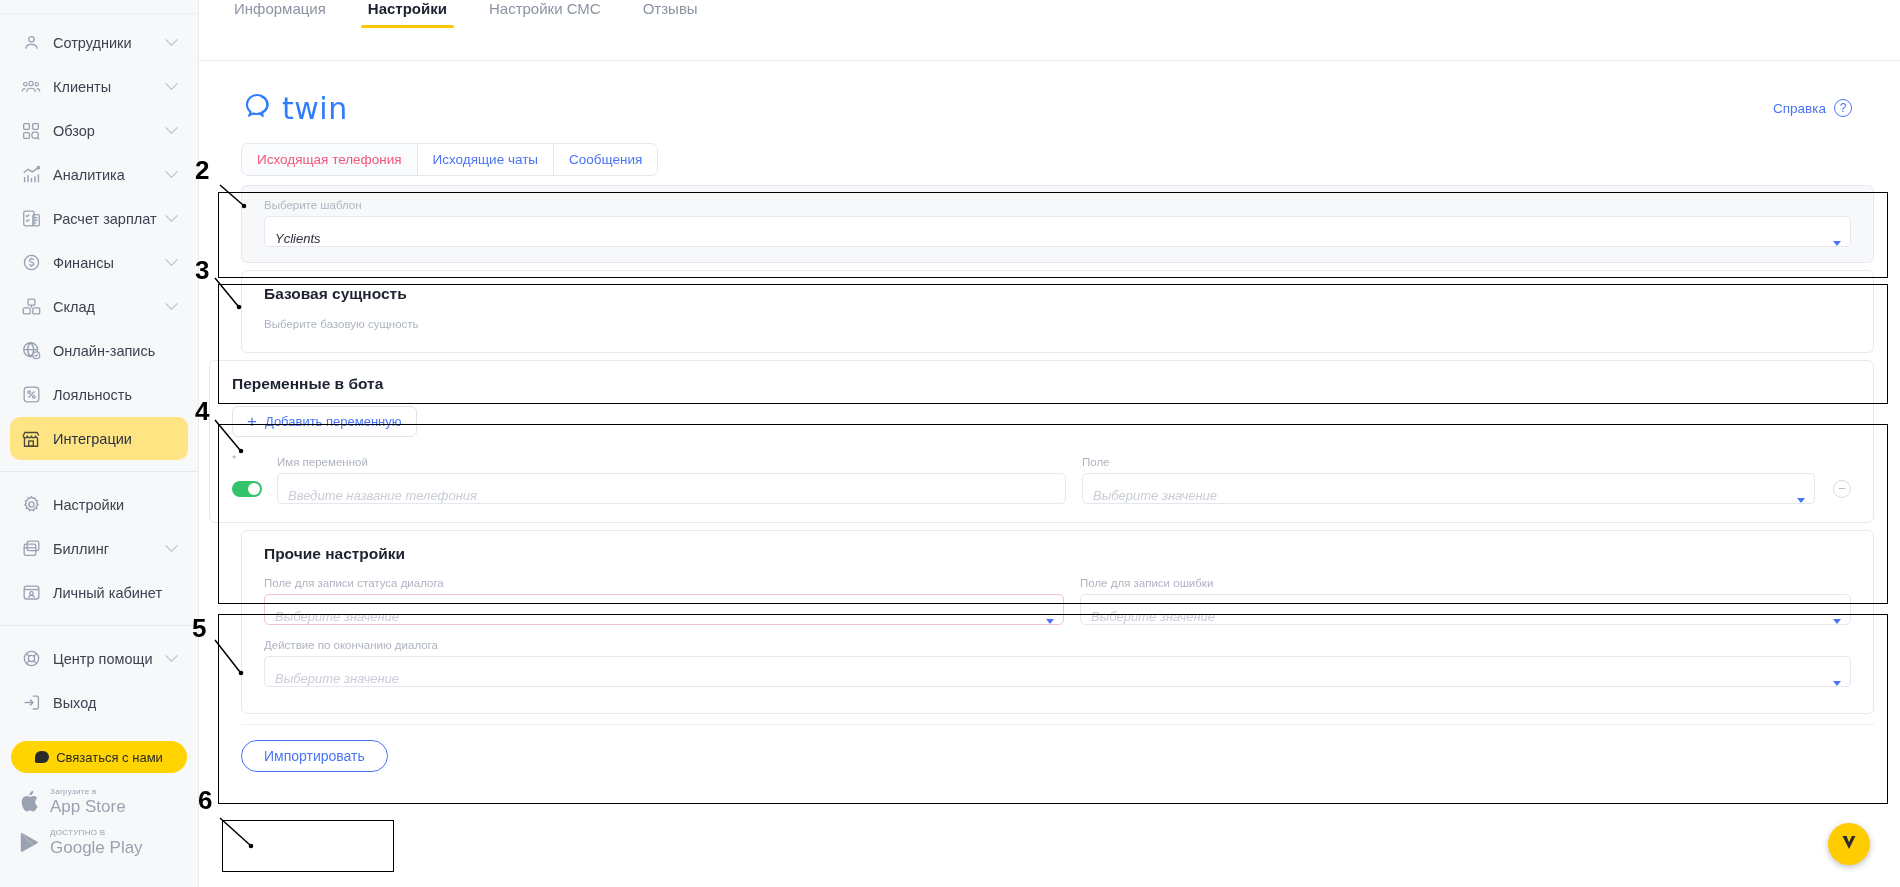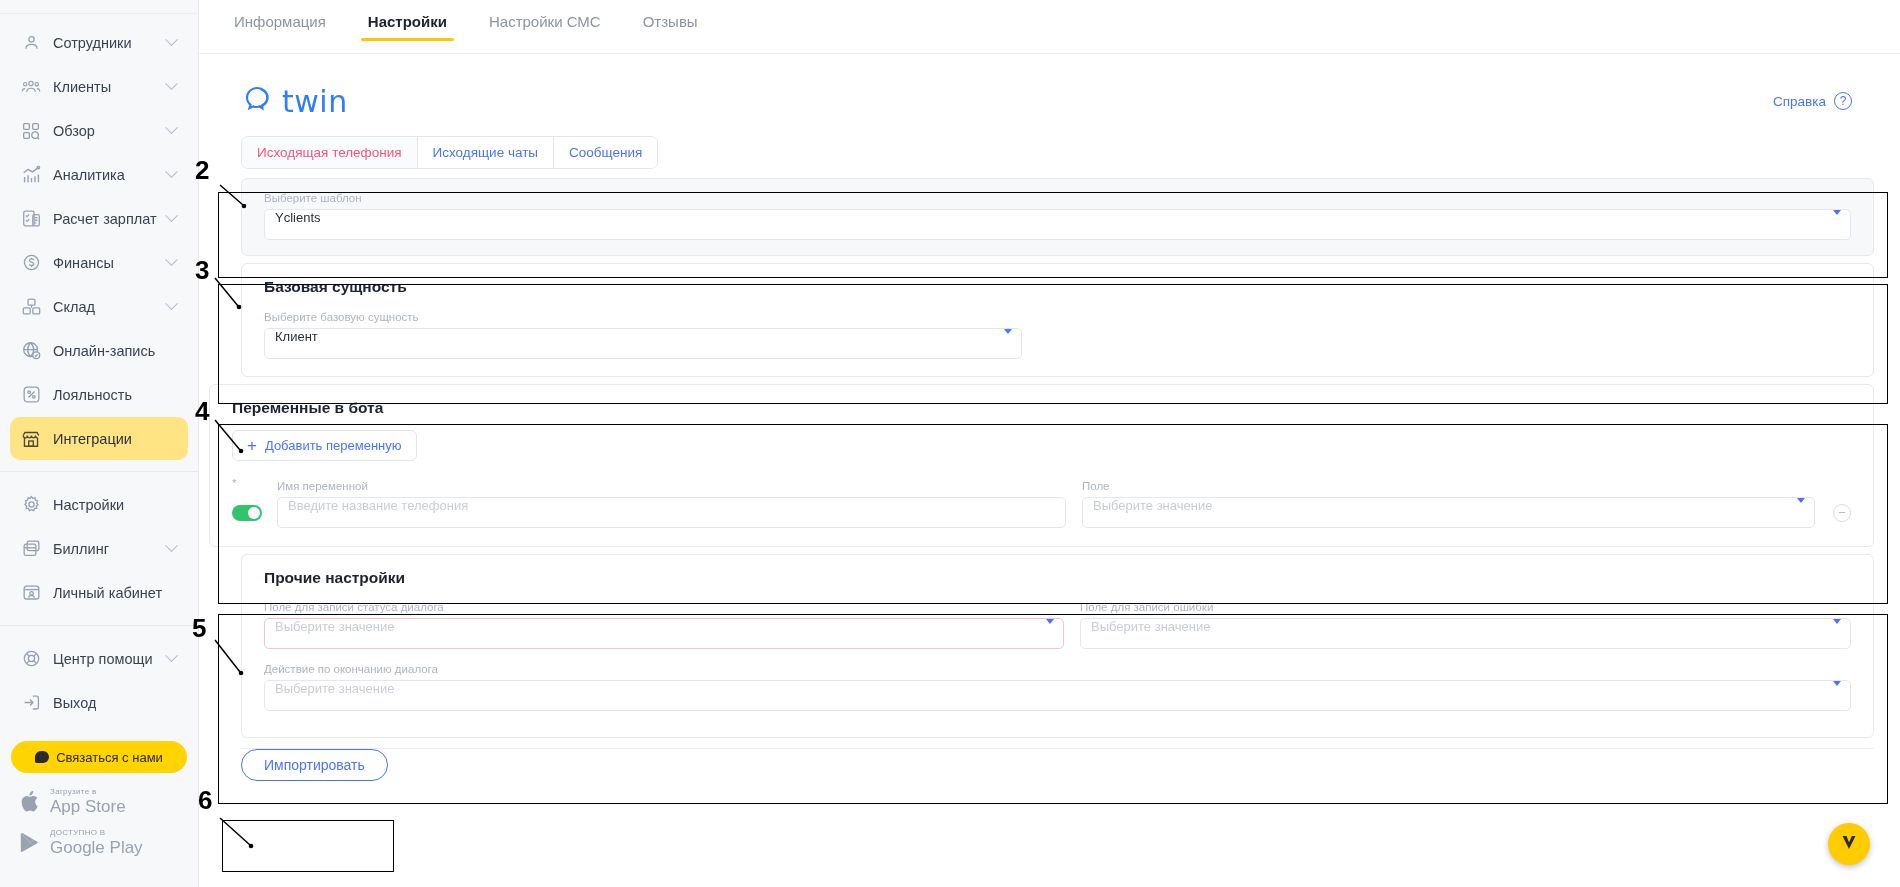--- a/index.html
+++ b/index.html
@@ -49,21 +49,21 @@
 
   .store-badges { padding:14px 0 10px 18px; }
   .store-badge { display:flex; align-items:center; gap:8px; margin-bottom:12px; color:#9aa2b0; cursor:pointer;}
   .store-badge .glyph { width:24px; height:26px; display:flex; align-items:center; justify-content:center; color:#9aa2b0;}
   .store-badge .txt small { display:block; font-size:8px; letter-spacing:.3px; line-height:10px; color:#9aa2b0;}
   .store-badge .txt b { display:block; font-size:17px; font-weight:400; line-height:19px; color:#9aa2b0;}
 
   
   #main { position:absolute; left:199px; top:0; right:0; bottom:0; background:#fff; }
 
-  .tabs-bar { height:54px; border-bottom:1px solid #eaecf0; display:flex; align-items:center; padding-left:33px; }
+  .tabs-bar { height:61px; border-bottom:1px solid #eaecf0; display:flex; align-items:flex-start; padding-left:33px; }
   .tab { font-size:15px; color:#8c94a3; padding:0 2px 11px 2px; margin-right:38px; cursor:pointer; position:relative;}
   .tab.active { color:#1d2330; font-weight:700; }
   .tab.active::after { content:""; position:absolute; left:-5px; right:-5px; bottom:0; height:3px; background:#ffc700; border-radius:2px;}
 
   .brand-row { display:flex; align-items:center; justify-content:space-between; padding:28px 48px 0 42px;}
   .brand { display:flex; align-items:center; gap:7px; }
   .brand .word { font-size:30px; color:#2f7dfd; letter-spacing:.5px; font-family:"DejaVu Sans", sans-serif; }
   .help { display:flex; align-items:center; gap:8px; color:#4a74f5; font-size:13.5px; cursor:pointer;}
   .help .q { width:18px;height:18px;border:1.4px solid #4a74f5;border-radius:50%;
              display:flex;align-items:center;justify-content:center;font-size:12px;}
@@ -74,22 +74,22 @@
   .seg:last-child{border-right:none;}
   .seg.active { color:#f2567c; background:#fafbfc;text-align:center; }
 
   .panel { margin:10px 26px 0 42px; border:1px solid #e7e9ef; border-radius:6px; background:#fff; }
   .panel.grey { background:#f7f8fa; }
   .panel-title { font-size:15.5px; font-weight:700; color:#1d2330; padding:14px 0 0 22px; }
 
   .fld-label { font-size:11.5px; color:#aeb4c0; margin-bottom:5px; }
   .ctrl {
     height:31px; border:1px solid #e4e7ee; border-radius:5px; background:#fff;
-    display:flex; align-items:flex-start; padding:0 10px; font-size:13px; color:#2a2f3a;
-    position:relative; cursor:pointer;
+    display:flex; align-items:flex-end; padding:0 10px; font-size:13px; color:#2a2f3a;
+    position:relative; cursor:pointer;font-style:italic;
   }
   .ctrl.ph { color:#c9cdd6; }
   .ctrl.err { border-color:#f3c4cf; }
   .ctrl .caret { position:absolute; right:9px; width:0;height:0;
      border-left:4px solid transparent;border-right:4px solid transparent;border-top:5px solid #4a74f5;}
 
   .btn-outline { display:inline-flex; align-items:center; gap:8px; border:1px solid #e0e4ec;
      border-radius:6px; padding:7px 14px; font-size:13px; color:#4a74f5; background:#fff; cursor:pointer;}
   .plus { font-size:17px; line-height:13px; color:#4a74f5; }
 
@@ -379,24 +379,20 @@
     <div class="ctrl" style="width:100%;">
       <span>Yclients</span>
       <span class="caret"></span>
     </div>
   </div>
 
   <div class="panel" style="margin-top:7px;padding-bottom:17px;">
     <div class="panel-title">Базовая сущность</div>
     <div style="padding:15px 22px 0 22px;">
       <div class="fld-label">Выберите базовую сущность</div>
-      <div class="ctrl" style="width:758px;">
-        <span>Клиент</span>
-        <span class="caret"></span>
-      </div>
     </div>
   </div>
 
   <div class="panel" style="margin-top:7px;padding-bottom:18px;margin-left:10px;">
     <div class="panel-title">Переменные в бота</div>
     <div style="padding:13px 22px 0 22px;">
       <div class="btn-outline">
         <span class="plus">+</span>
         <span>Добавить переменную</span>
       </div>
@@ -450,21 +446,21 @@
     </div>
     <div style="padding:14px 22px 0 22px;">
       <div class="fld-label">Действие по окончанию диалога</div>
       <div class="ctrl ph">
         <span>Выберите значение</span>
         <span class="caret"></span>
       </div>
     </div>
   </div>
 
-  <div style="margin:10px 26px 0 42px;border-top:1px solid #eceef2;">
+  <div style="margin:10px 26px 0 42px;border-top:1px solid #eceef2;padding-top:15px;">
     <div style="display:inline-block;border:1.7px solid #4a74f5;border-radius:18px;padding:7px 22px;color:#4a74f5;font-size:14px;cursor:pointer;">Импортировать</div>
   </div>
 
   <div class="fab">
     <span>
       <svg width="20" height="20" viewBox="0 0 20 20">
           <path d="M3.5 4h13L10 17 3.5 4z" fill="#2b2b2b"></path>
           <path d="M7.6 4h5.2L10 10.5 7.6 4z" fill="#ffcc00"></path>
         </svg>
     </span>

